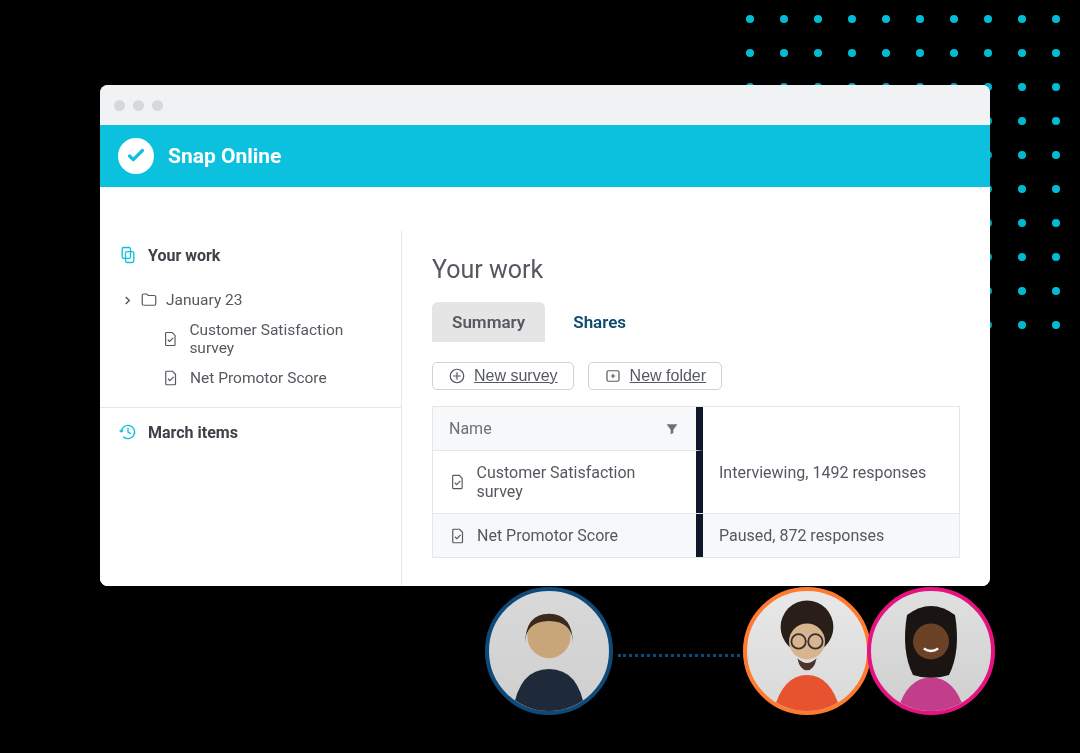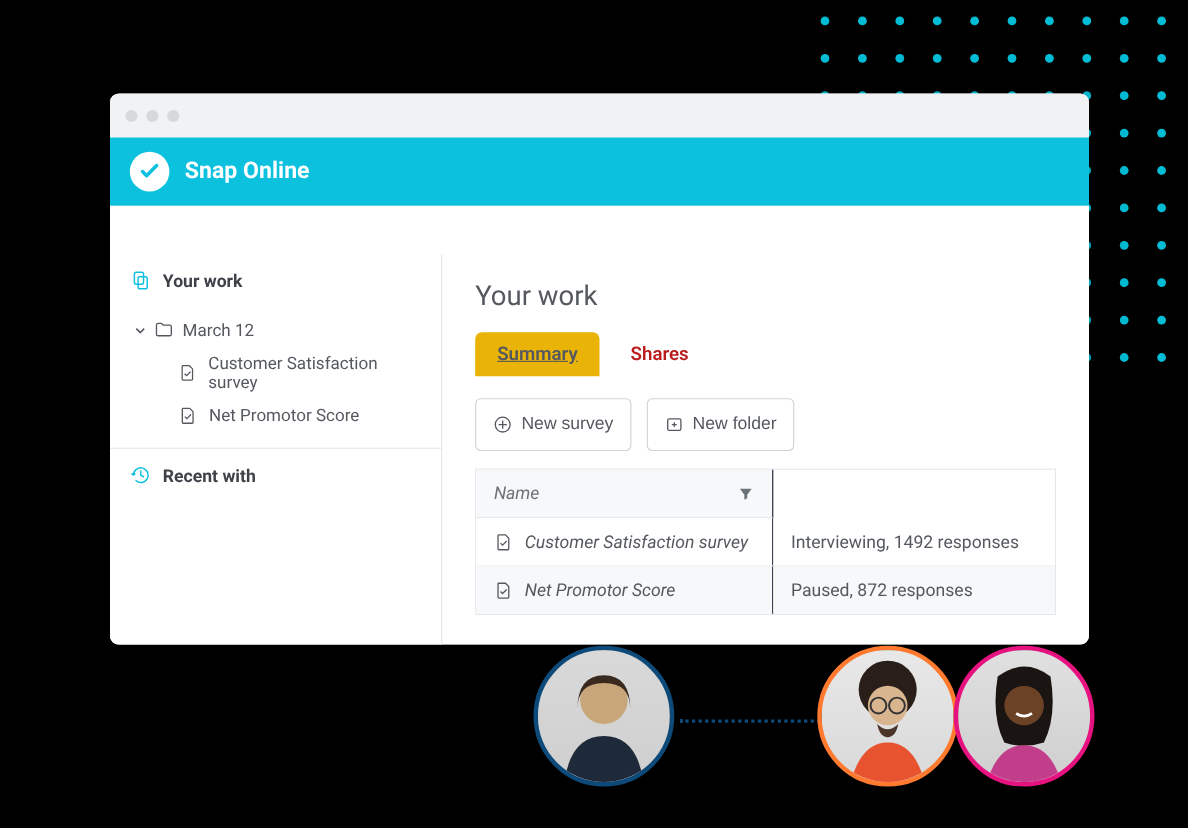--- a/index.html
+++ b/index.html
@@ -147,44 +147,44 @@
   .tabs {
     display: flex;
     gap: 8px;
     margin-bottom: 20px;
   }
   .tab {
     padding: 10px 20px;
     font-size: 17px;
     border-radius: 6px 6px 0 0;
     cursor: pointer;
-    color: #b91c1c;
+    color: #0c4a6e;
     font-weight: 600;
   }
   .tab.active {
-    background: #eab308;
-    color: #55595f;
-    text-decoration: underline;
+    background: #e5e5e5;
+    color: #55595f;
   }
 
   .toolbar {
     display: flex;
     gap: 14px;
     margin-bottom: 16px;
   }
   .btn {
     display: flex;
     gap: 8px;
-    padding: 14px 15px;
+    padding: 4px 15px;
     border: 1px solid #cfd2d7;
     border-radius: 5px;
     background: #fff;
     font-size: 16px;
     color: #55595f;
     cursor: pointer;
+    text-decoration: underline;
   }
 
   .table {
     border: 1px solid #e4e6ea;
     border-bottom: none;
   }
   .thead, .trow {
     display: flex;
   }
   .th, .td {
@@ -194,21 +194,21 @@
   }
   .th {
     background: #f7f8f9;
     border-bottom: 1px solid #e4e6ea;
     font-weight: 400;
     color: #6c7279;
     display: flex;
     align-items: center;
     justify-content: space-between;
   }
-  .col-name { flex: 0 0 270px; border-right: 1px solid #0f172a; font-style: italic; }
+  .col-name { flex: 0 0 270px; border-right: 7px solid #0f172a; }
   .col-props { flex: 1; }
   .trow { border-bottom: 1px solid #e4e6ea; }
   .trow:nth-child(odd) .td { background: #fff; }
   .trow:nth-child(even) .td { background: #f7f8f9; }
   .td.col-name { display: flex; align-items: center; gap: 10px; }
 
   
   .avatars {
     position: absolute;
     bottom: 38px;
@@ -384,27 +384,27 @@
             <rect x="5" y="3" width="10" height="13" rx="2" class="icon-cyan"></rect>
             <rect x="9" y="8" width="10" height="13" rx="2" class="icon-cyan"></rect>
           </svg>
           <span>Your work</span>
         </div>
 
         <div class="tree">
           <div class="tree-item">
             <span class="caret">
               <svg width="9" height="9" viewBox="0 0 10 10">
-                  <path d="M1 3 L5 7 L9 3" class="icon-stroke"></path>
+                  <path d="M3 1 L7 5 L3 9" class="icon-stroke"></path>
                 </svg>
             </span>
             <svg width="18" height="18" viewBox="0 0 24 24">
               <path d="M3 6 a2 2 0 0 1 2-2 h4 l2 2 h8 a2 2 0 0 1 2 2 v9 a2 2 0 0 1 -2 2 H5 a2 2 0 0 1 -2 -2 Z" class="icon-stroke"></path>
             </svg>
-            <span>March 12</span>
+            <span>January 23</span>
           </div>
           <div class="tree-child">
             <svg width="18" height="18" viewBox="0 0 24 24">
               <path d="M6 3 h8 l4 4 v13 a1 1 0 0 1 -1 1 H6 a1 1 0 0 1 -1 -1 V4 a1 1 0 0 1 1 -1 Z" class="icon-stroke"></path>
               <path d="M8 13 l2.5 2.5 l5 -5" class="icon-stroke"></path>
             </svg>
             <span>Customer Satisfaction survey</span>
           </div>
           <div class="tree-child">
             <svg width="18" height="18" viewBox="0 0 24 24">
@@ -416,21 +416,21 @@
         </div>
       </div>
 
 
       <div class="side-section" style="border-bottom:none;">
         <div class="side-title">
           <svg width="20" height="20" viewBox="0 0 24 24">
             <path d="M4 12 a8 8 0 1 1 2.3 5.6 M4 12 l-2 -2 M4 12 l2 -2" class="icon-cyan"></path>
             <path d="M12 7 v5 l3.5 2" class="icon-cyan"></path>
           </svg>
-          <span>Recent with</span>
+          <span>March items</span>
         </div>
       </div>
     </aside>
 
     <main class="main">
       <h1 class="page-title">Your work</h1>
 
       <div class="tabs">
         <div class="tab active">
           <span>Summary</span>

